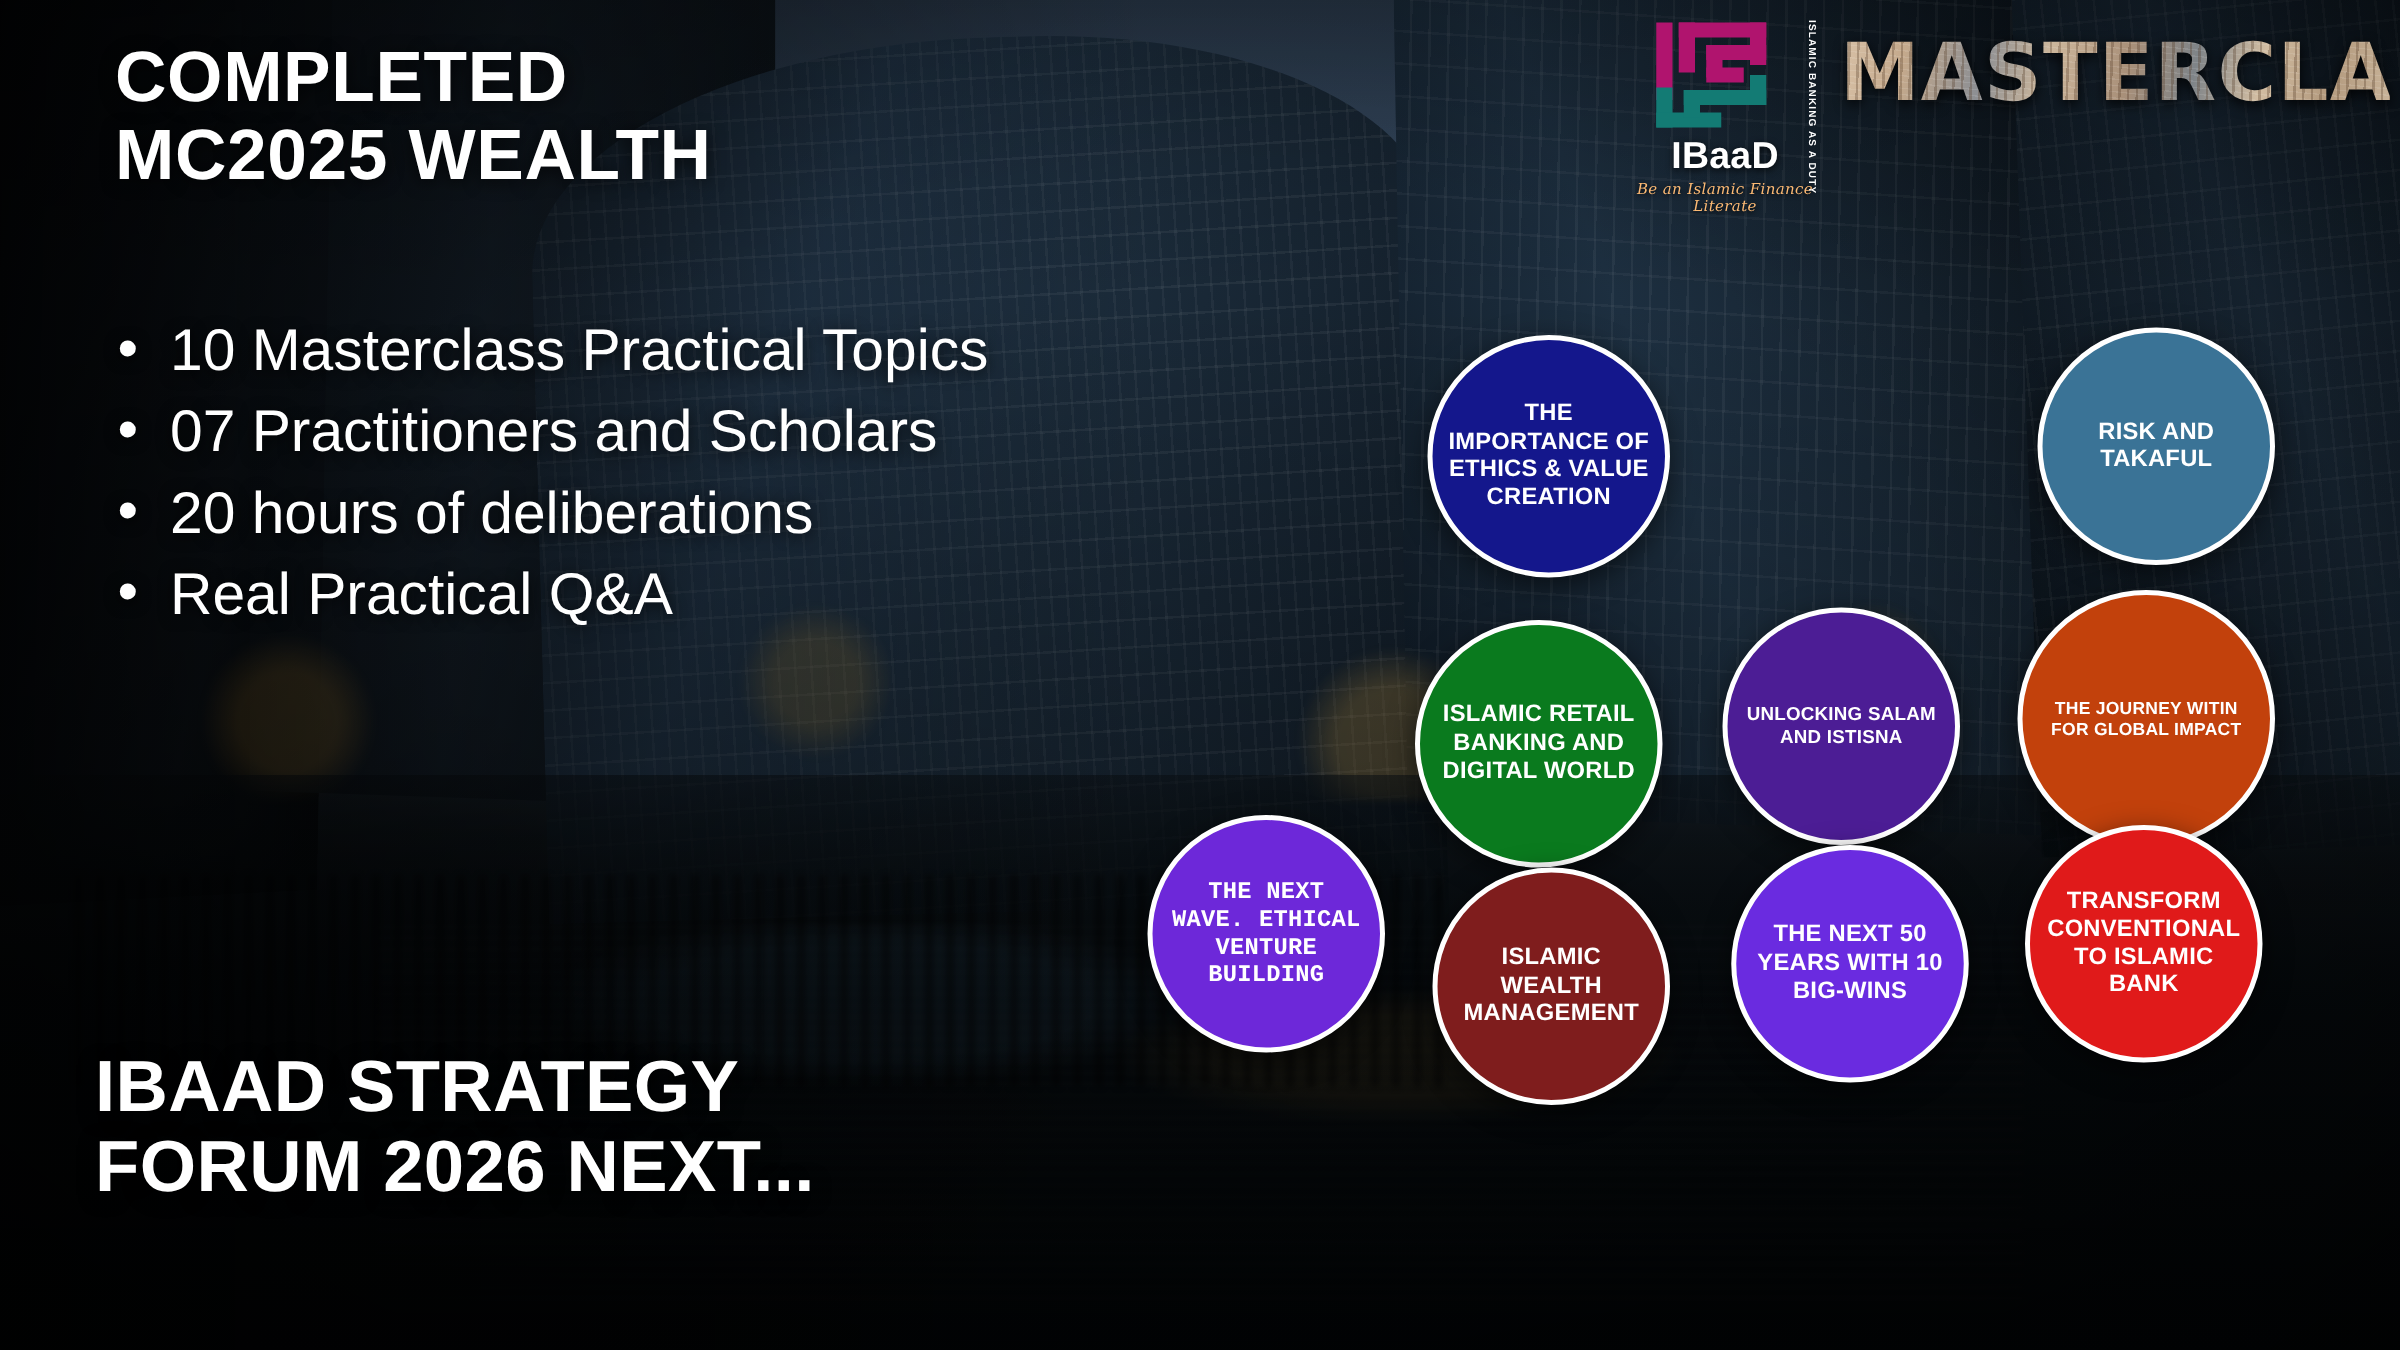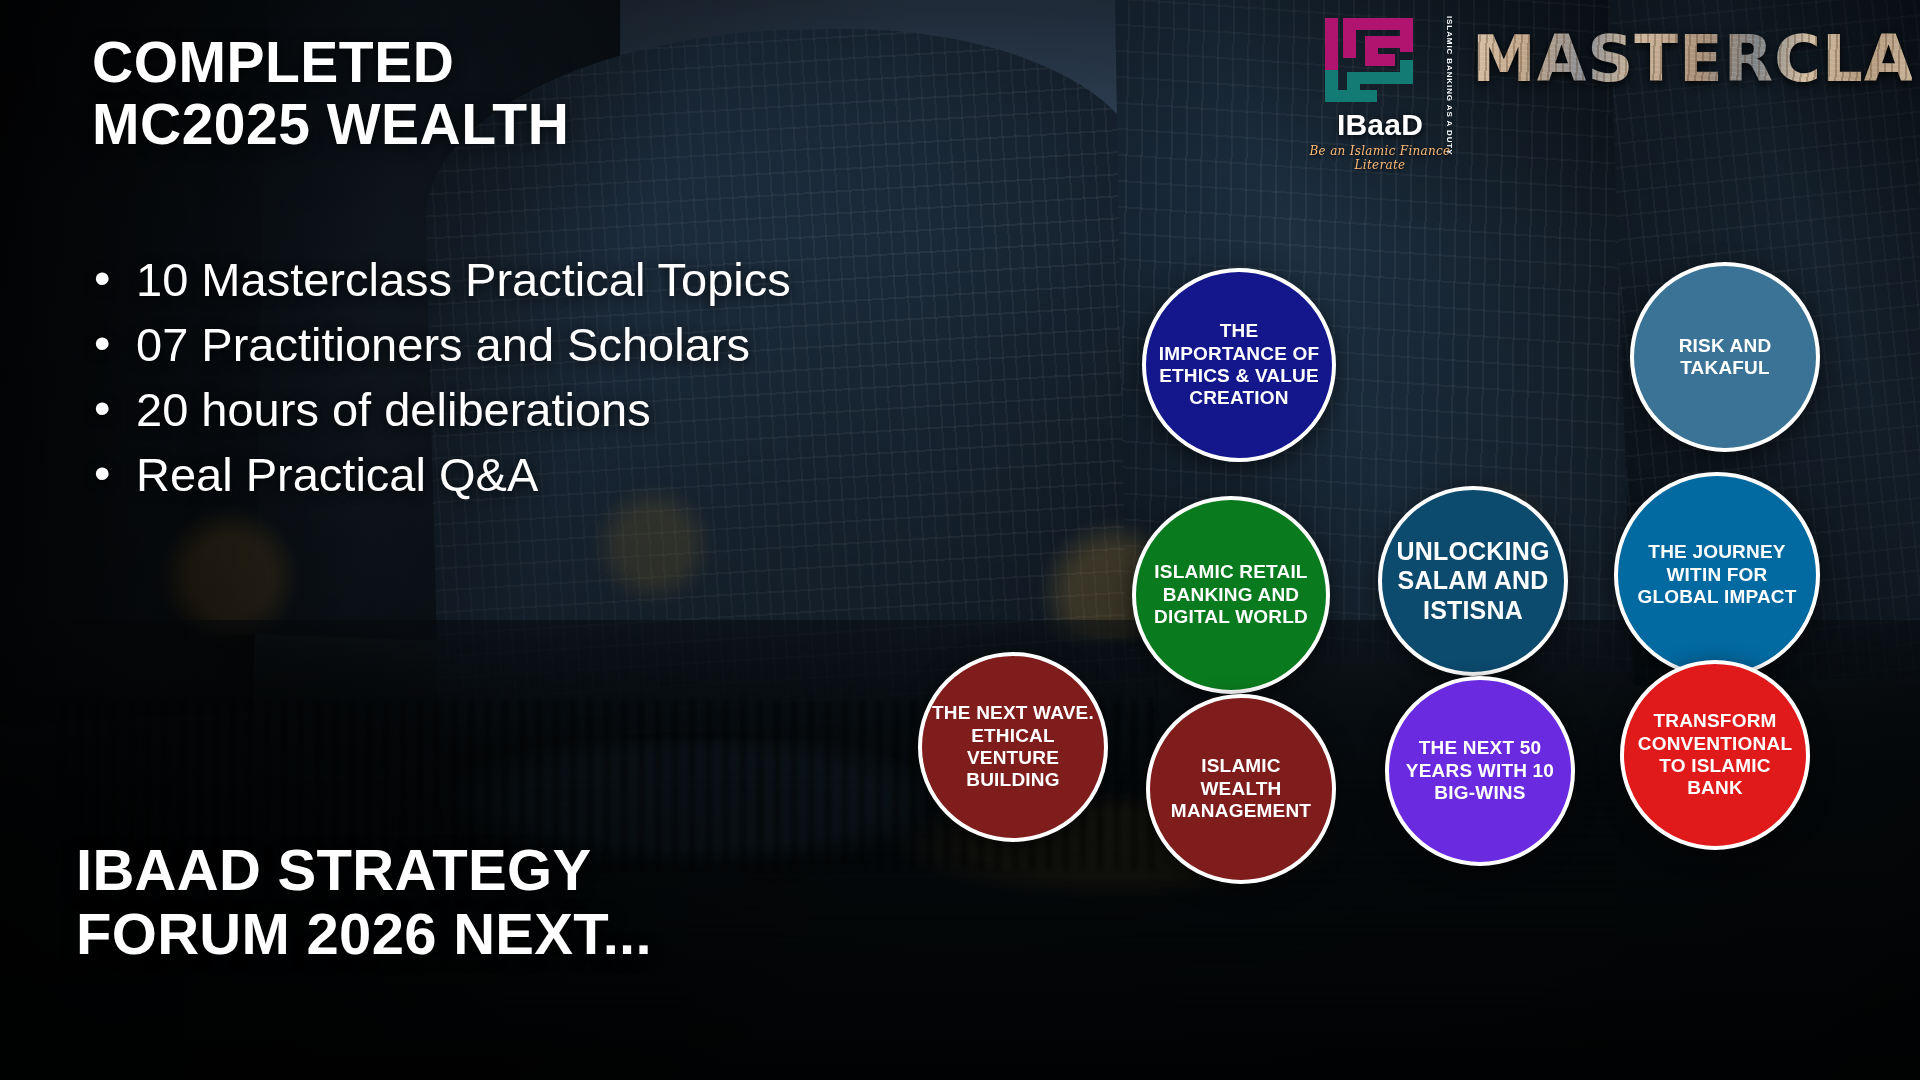--- a/index.html
+++ b/index.html
@@ -263,27 +263,27 @@
   <div class="cluster" id="cluster">
       <div class="bubble" style="left: 1142px; top: 268px; width: 194px; height: 194px; background: rgb(20, 23, 140); font-size: 19px;">
         <span>THE IMPORTANCE OF ETHICS &amp; VALUE CREATION</span>
       </div>
       <div class="bubble" style="left: 1630px; top: 262px; width: 190px; height: 190px; background: rgb(58, 115, 150); font-size: 19px;">
         <span>RISK AND TAKAFUL</span>
       </div>
       <div class="bubble" style="left: 1132px; top: 496px; width: 198px; height: 198px; background: rgb(10, 122, 30); font-size: 19px;">
         <span>ISLAMIC RETAIL BANKING AND DIGITAL WORLD</span>
       </div>
-      <div class="bubble" style="left: 1378px; top: 486px; width: 190px; height: 190px; background: #0c4a6e; font-size: 25px; text-align: center;">
+      <div class="bubble" style="left: 1378px; top: 486px; width: 190px; height: 190px; background: #4c1d95; font-size: 15px; text-align: center;">
         <span>UNLOCKING SALAM AND ISTISNA</span>
       </div>
-      <div class="bubble" style="left: 1614px; top: 472px; width: 206px; height: 206px; background: #0369a1; font-size: 19px;">
+      <div class="bubble" style="left: 1614px; top: 472px; width: 206px; height: 206px; background: #c2410c; font-size: 14px;">
         <span>THE JOURNEY WITIN FOR GLOBAL IMPACT</span>
       </div>
-      <div class="bubble" style="left: 918px; top: 652px; width: 190px; height: 190px; background: #7f1d1d; font-size: 19px;">
+      <div class="bubble" style="left: 918px; top: 652px; width: 190px; height: 190px; background: #6d28d9; font-size: 19px; font-family: Liberation Mono, monospace;">
         <span>THE NEXT WAVE. ETHICAL VENTURE BUILDING</span>
       </div>
       <div class="bubble" style="left: 1146px; top: 694px; width: 190px; height: 190px; background: #7f1d1d; font-size: 19px;">
         <span>ISLAMIC WEALTH MANAGEMENT</span>
       </div>
       <div class="bubble" style="left: 1385px; top: 676px; width: 190px; height: 190px; background: rgb(106, 43, 224); font-size: 19px;">
         <span>THE NEXT 50 YEARS WITH 10 BIG-WINS</span>
       </div>
       <div class="bubble" style="left: 1620px; top: 660px; width: 190px; height: 190px; background: rgb(224, 26, 26); font-size: 19px;">
         <span>TRANSFORM CONVENTIONAL TO ISLAMIC BANK</span>

